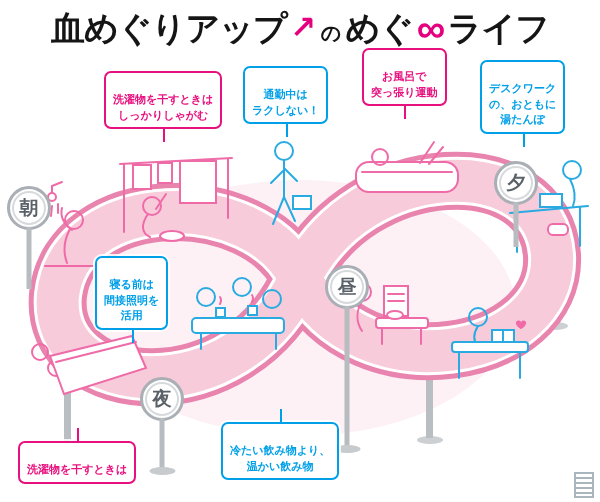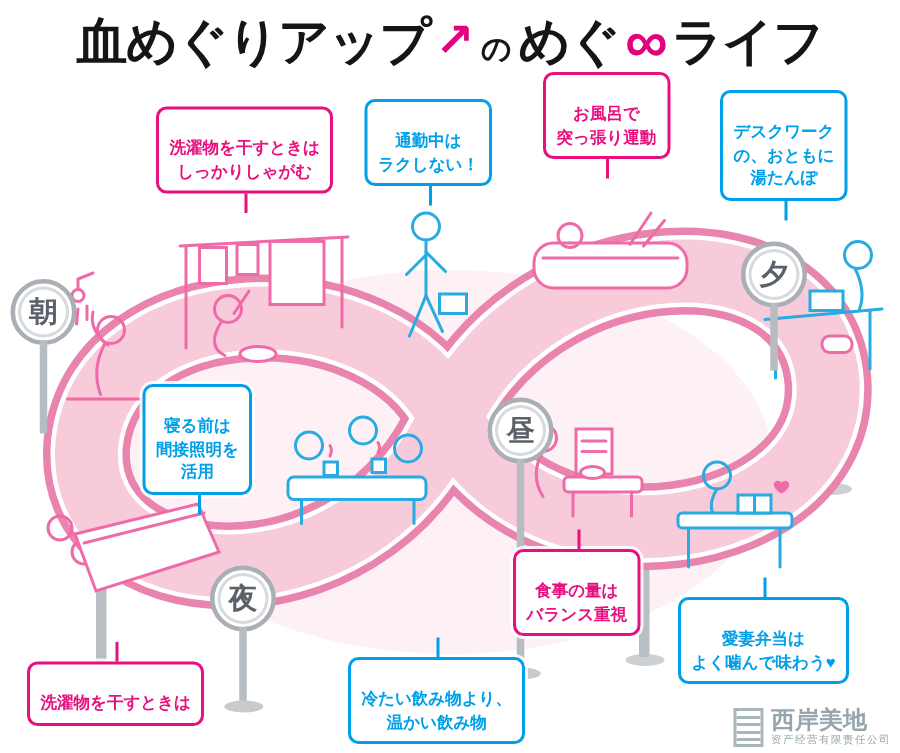--- a/index.html
+++ b/index.html
@@ -28,21 +28,21 @@
   .stem-down::after{bottom:-15px;}
   .stem-up::before{top:-15px;}
 
   .c1{left:20px;top:130px;}
   .c2{left:104px;top:71px;font-family:Liberation Serif, serif;}
   .c3{left:243px;top:66px;}
   .c4{left:362px;top:48px;}
   .c5{left:480px;top:60px;}
   .c6{left:95px;top:256px;}
   .c7{left:18px;top:441px;}
-  .c8{left:232px;top:422px;margin-top:16px;}
+  .c8{left:221px;top:422px;}
   .c9{left:342px;top:366px;}
   .c10{left:452px;top:398px;}
 
   
   .marker{position:absolute;width:38px;height:38px;border-radius:50%;background:#fff;
           border:3px solid #a9afb5;box-shadow:inset 0 0 0 2px #fff,inset 0 0 0 4px #d6dadd;
           display:flex;align-items:center;justify-content:center;z-index:5;}
   .marker-label{font-size:19px;font-weight:bold;color:#5a6168;}
   .post{position:absolute;top:100%;left:50%;transform:translateX(-50%);width:5px;background:#b7bcc0;z-index:-1;}
   .with-base::after{content:"";position:absolute;bottom:-4px;left:50%;transform:translateX(-50%);
@@ -222,30 +222,18 @@
 の、おともに
 湯たんぽ</span>
   </div>
   <div class="callout pink c7 stem-up">
     <span>洗濯物を干すときは</span>
   </div>
   <div class="callout blue c8 stem-up">
     <span>冷たい飲み物より、
 温かい飲み物</span>
   </div>
-  <div class="callout pink c9 stem-up">
-    <span>食事の量は
-バランス重視</span>
-  </div>
-  <div class="callout blue c10 stem-up">
-    <span>愛妻弁当は
-よく噛んで味わう♥</span>
-  </div>
 
   <div class="watermark">
     <div class="seal"></div>
-    <div class="wm-text">
-      <span class="wm-name">西岸美地</span>
-      <span class="wm-sub">资产经营有限责任公司</span>
-    </div>
   </div>
 
 </div>
 
 </body></html>

